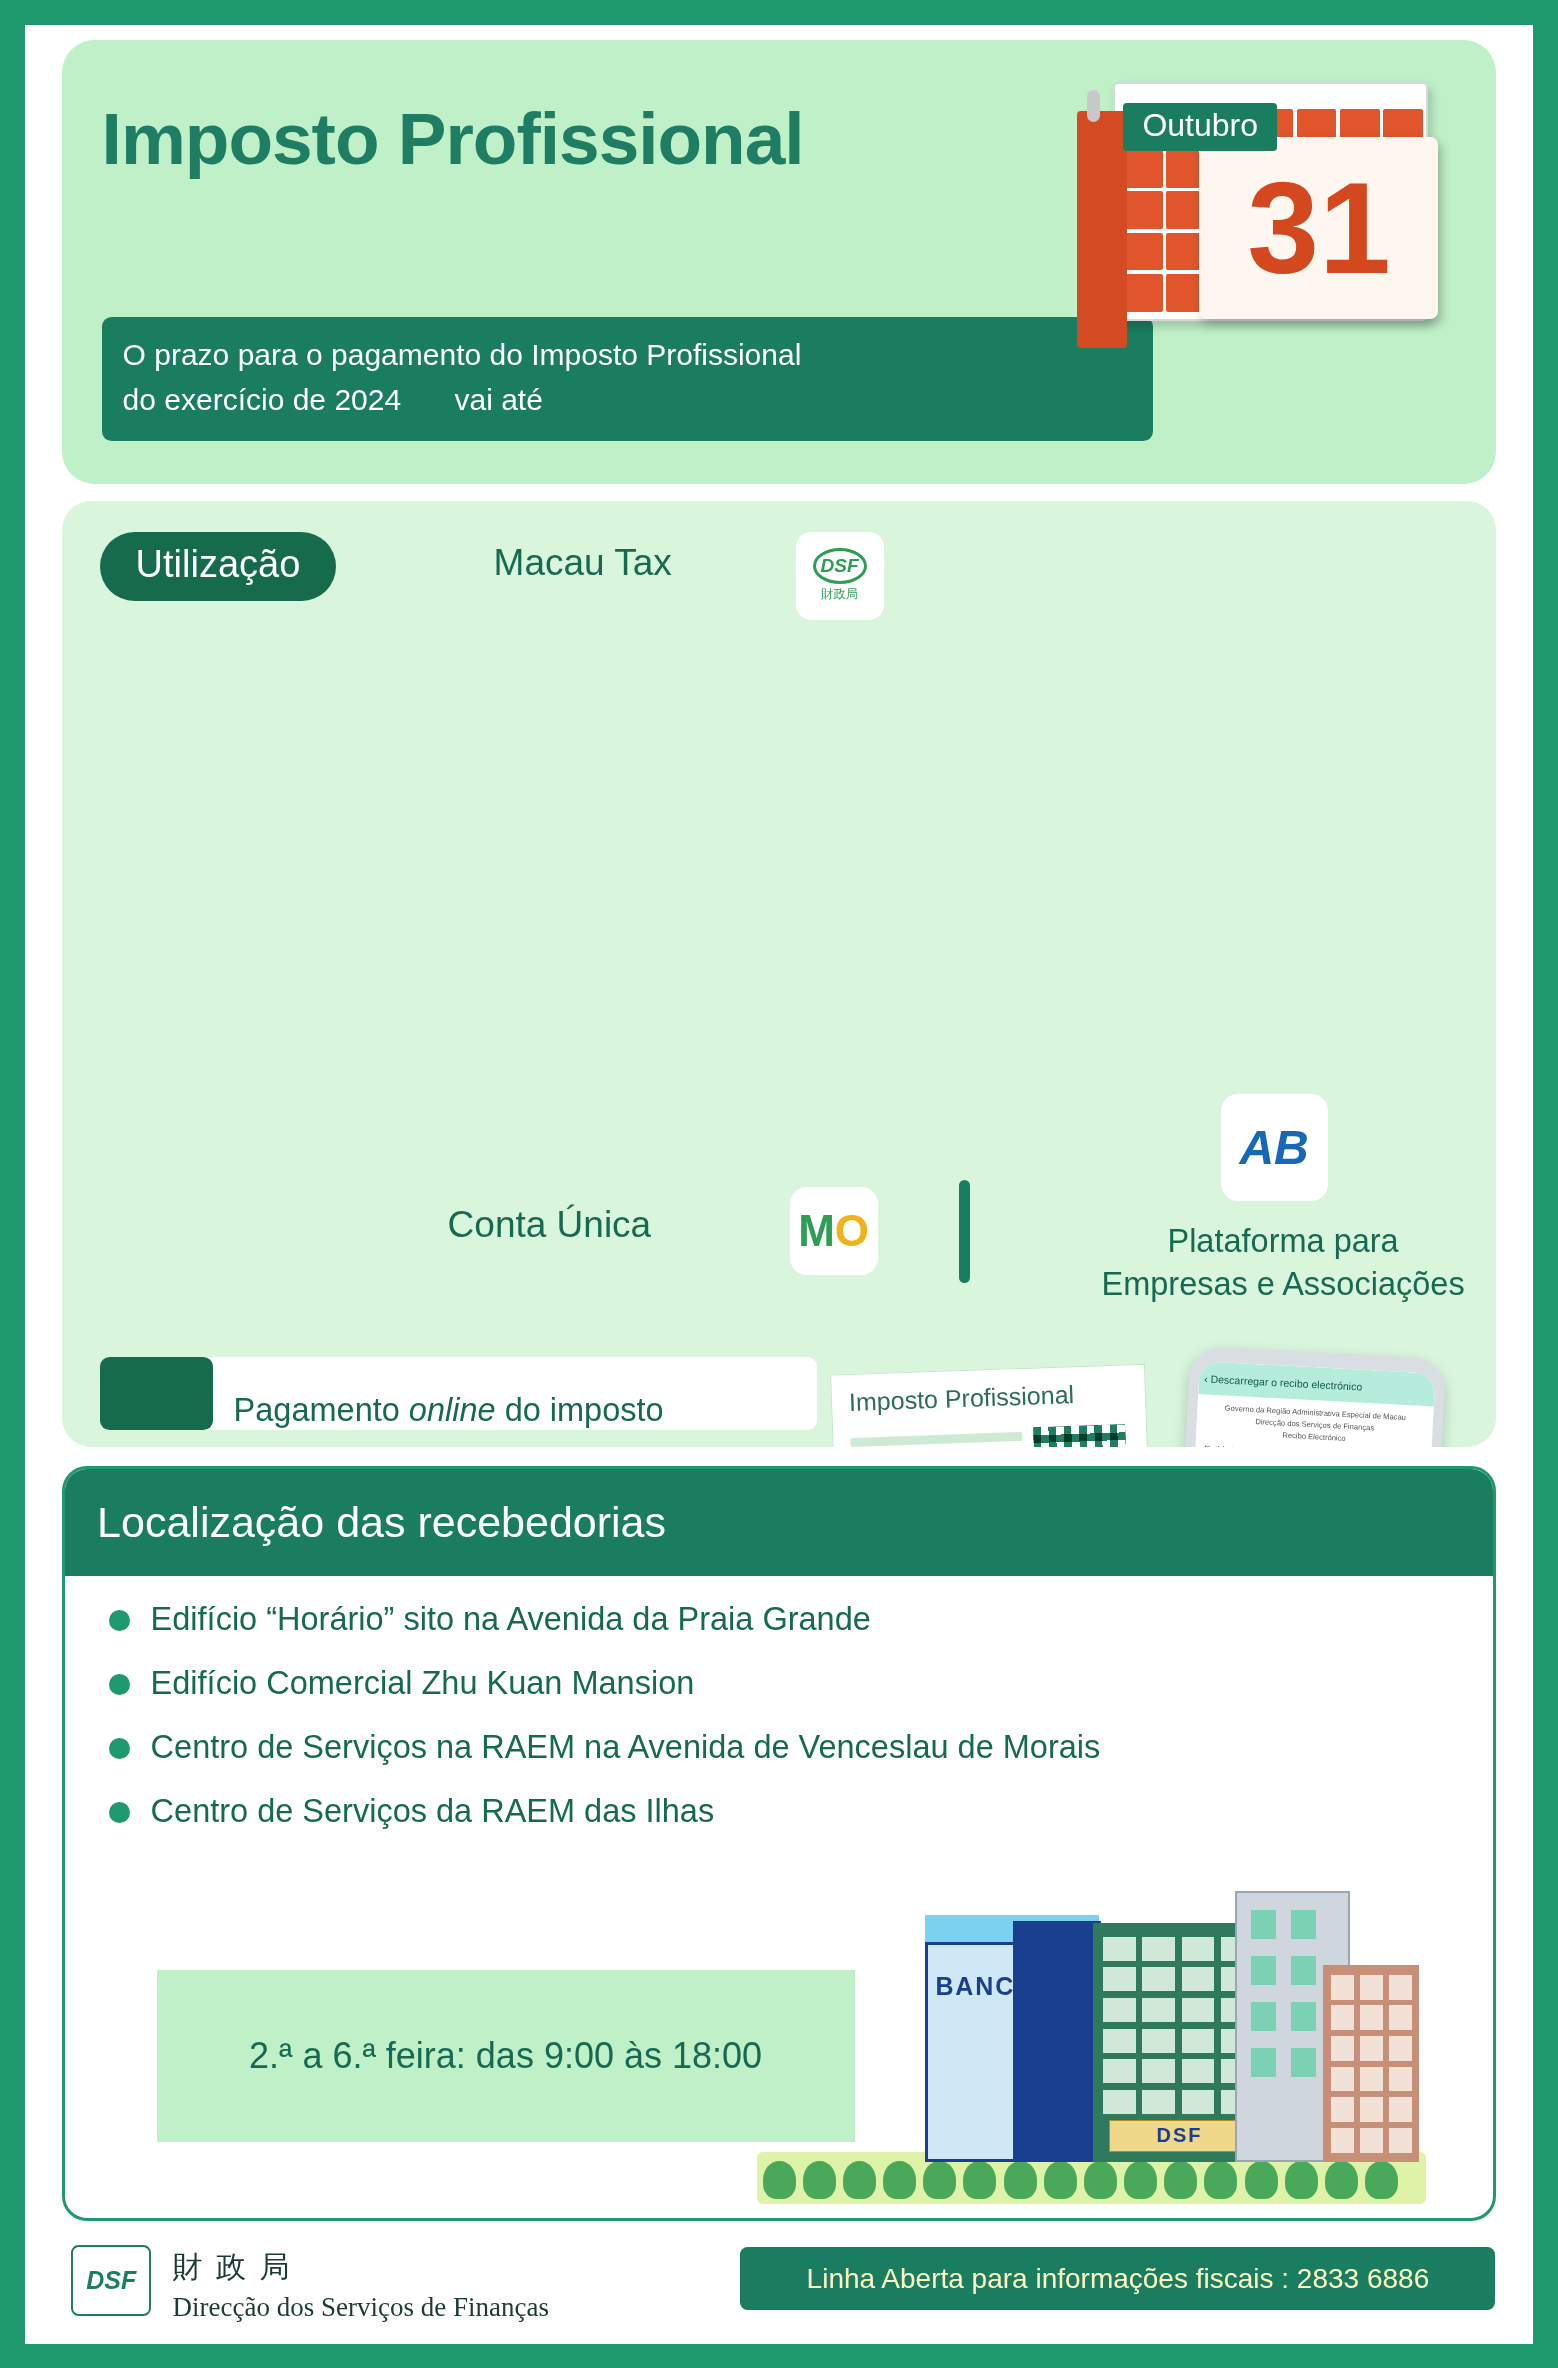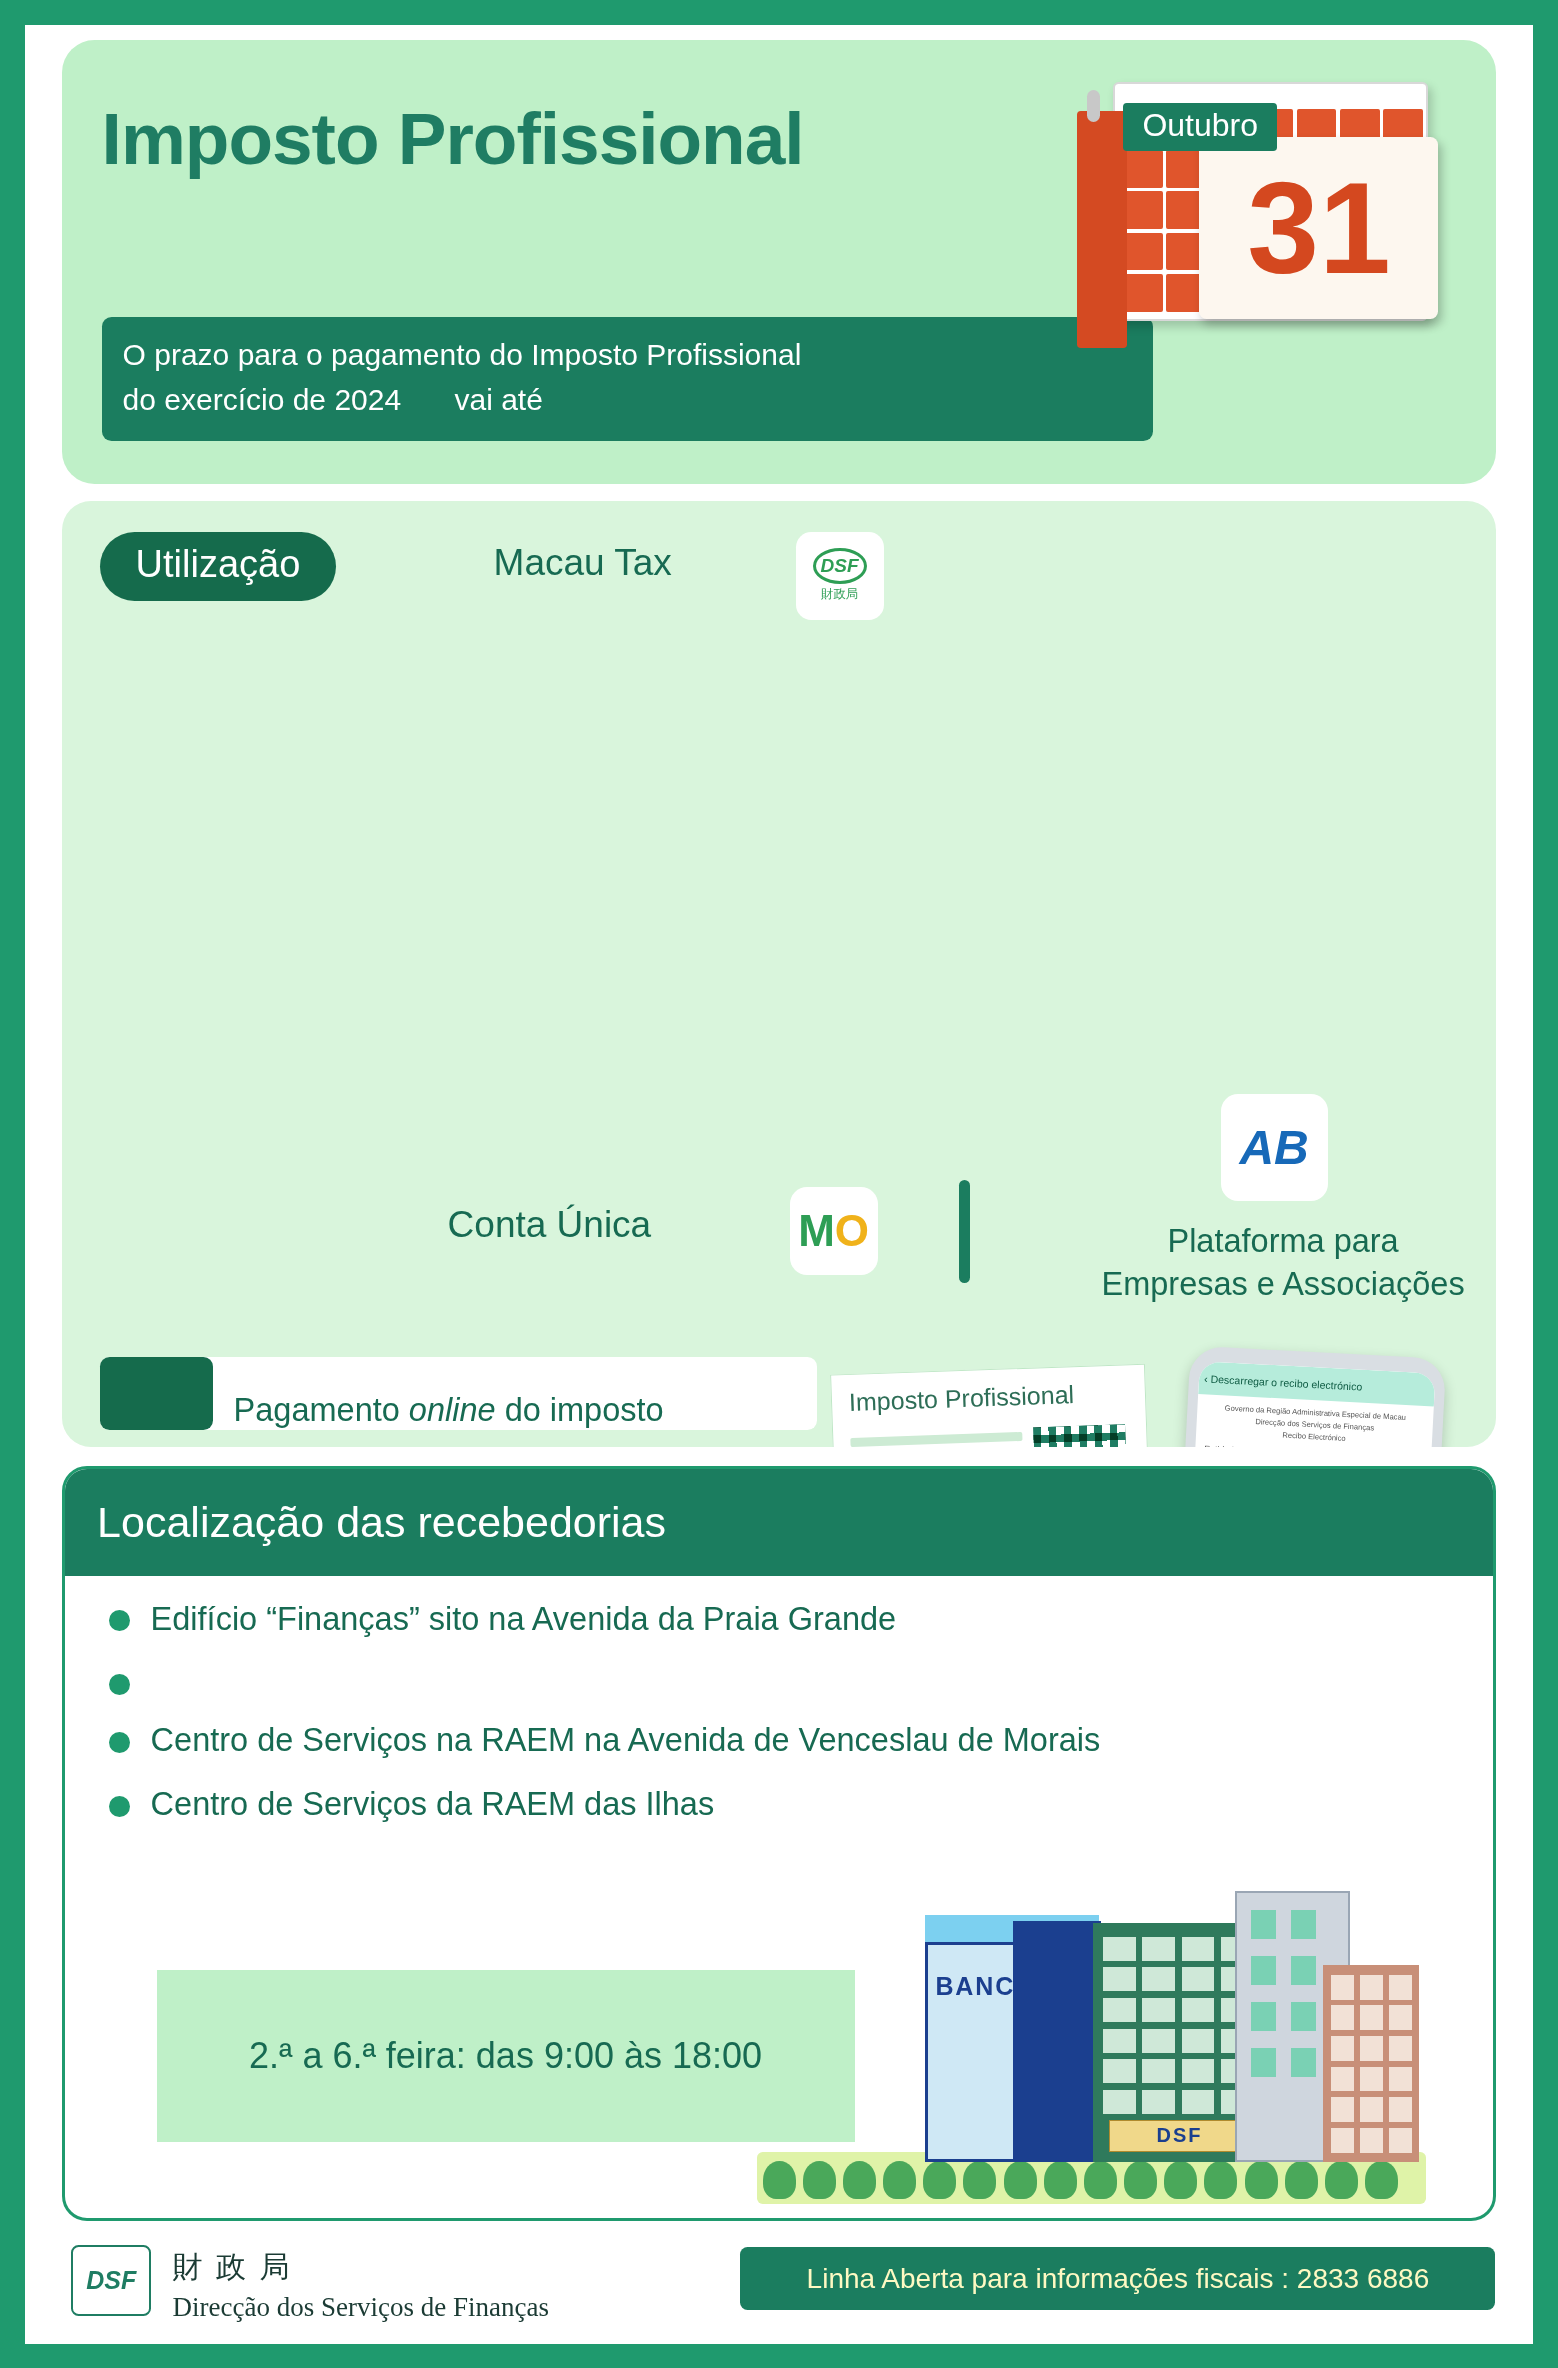--- a/index.html
+++ b/index.html
@@ -491,24 +491,25 @@
 
         </div>
       </div>
     </div>
 
     <div class="bottom-card">
       <div class="bottom-head">Localização das recebedorias</div>
       <div class="loc-list">
         <div class="loc-item">
           <span class="loc-dot"></span>
-          <span>Edifício “Finanças” sito na Avenida da Praia Grande</span>
+          <span>Edifício “Horário” sito na Avenida da Praia Grande</span>
         </div>
         <div class="loc-item">
           <span class="loc-dot"></span>
+          <span>Edifício Comercial Zhu Kuan Mansion</span>
         </div>
         <div class="loc-item">
           <span class="loc-dot"></span>
           <span>Centro de Serviços na RAEM na Avenida de Venceslau de Morais</span>
         </div>
         <div class="loc-item">
           <span class="loc-dot"></span>
           <span>Centro de Serviços da RAEM das Ilhas</span>
         </div>
       </div>

